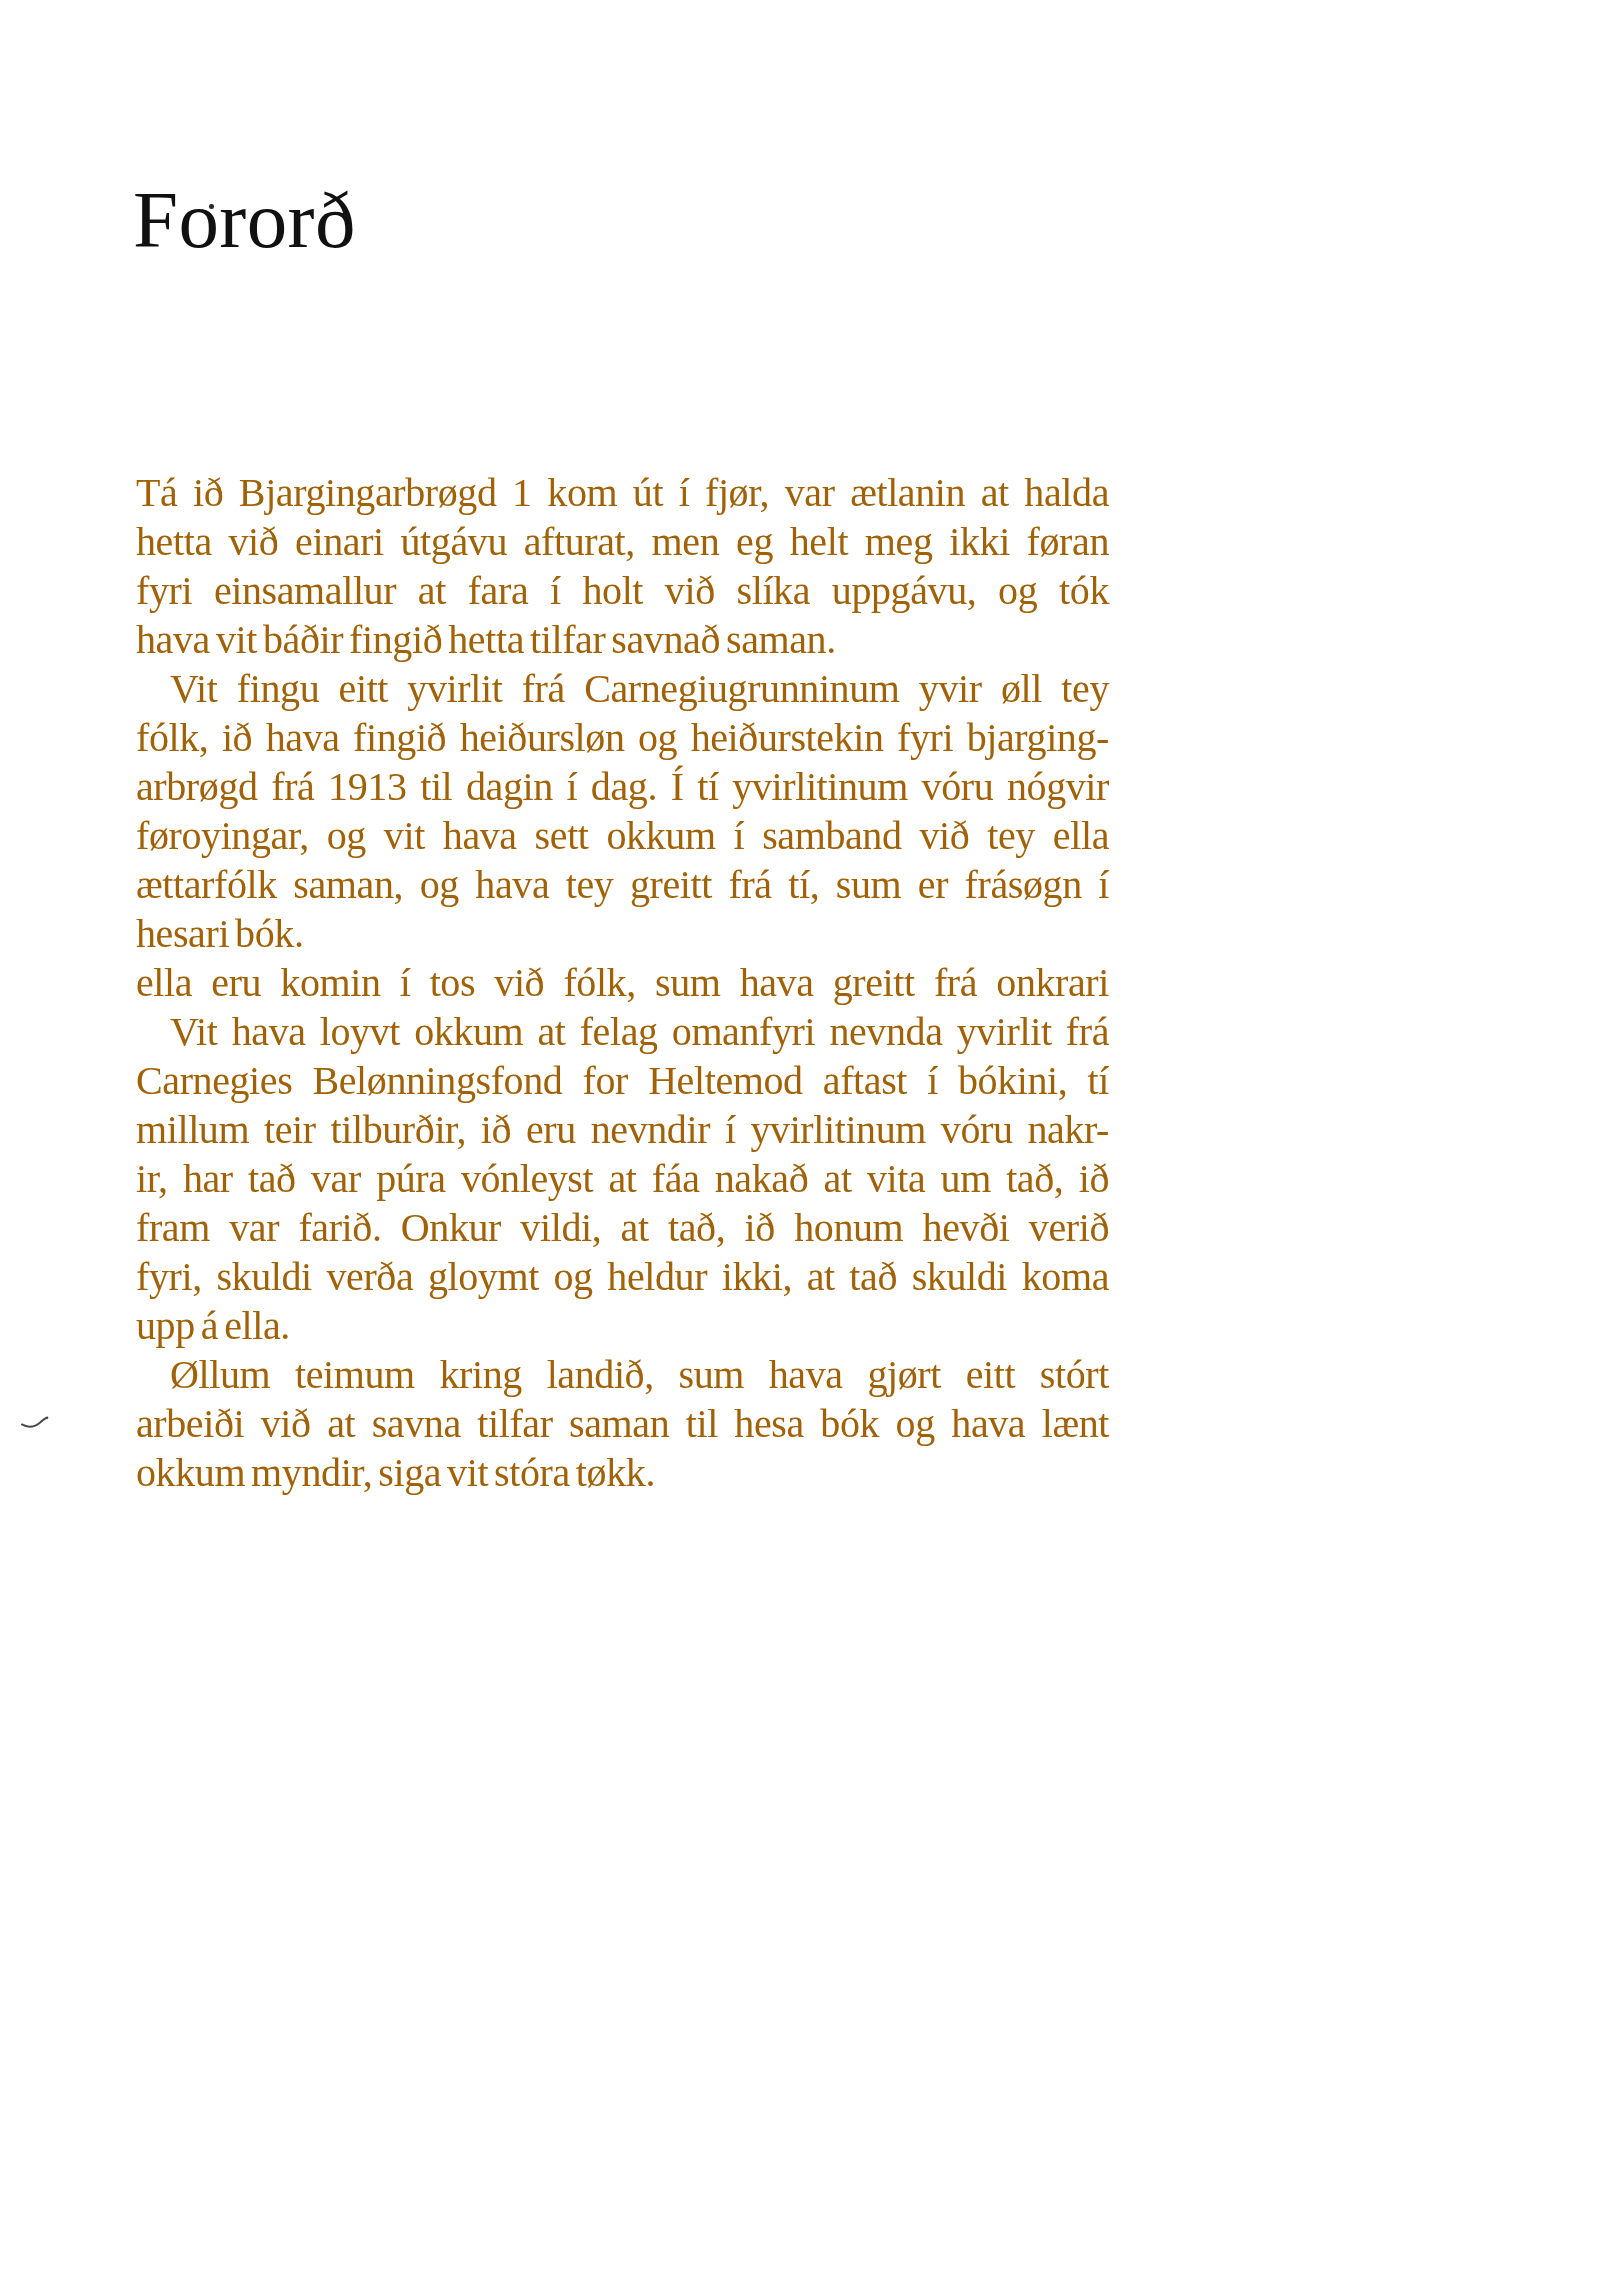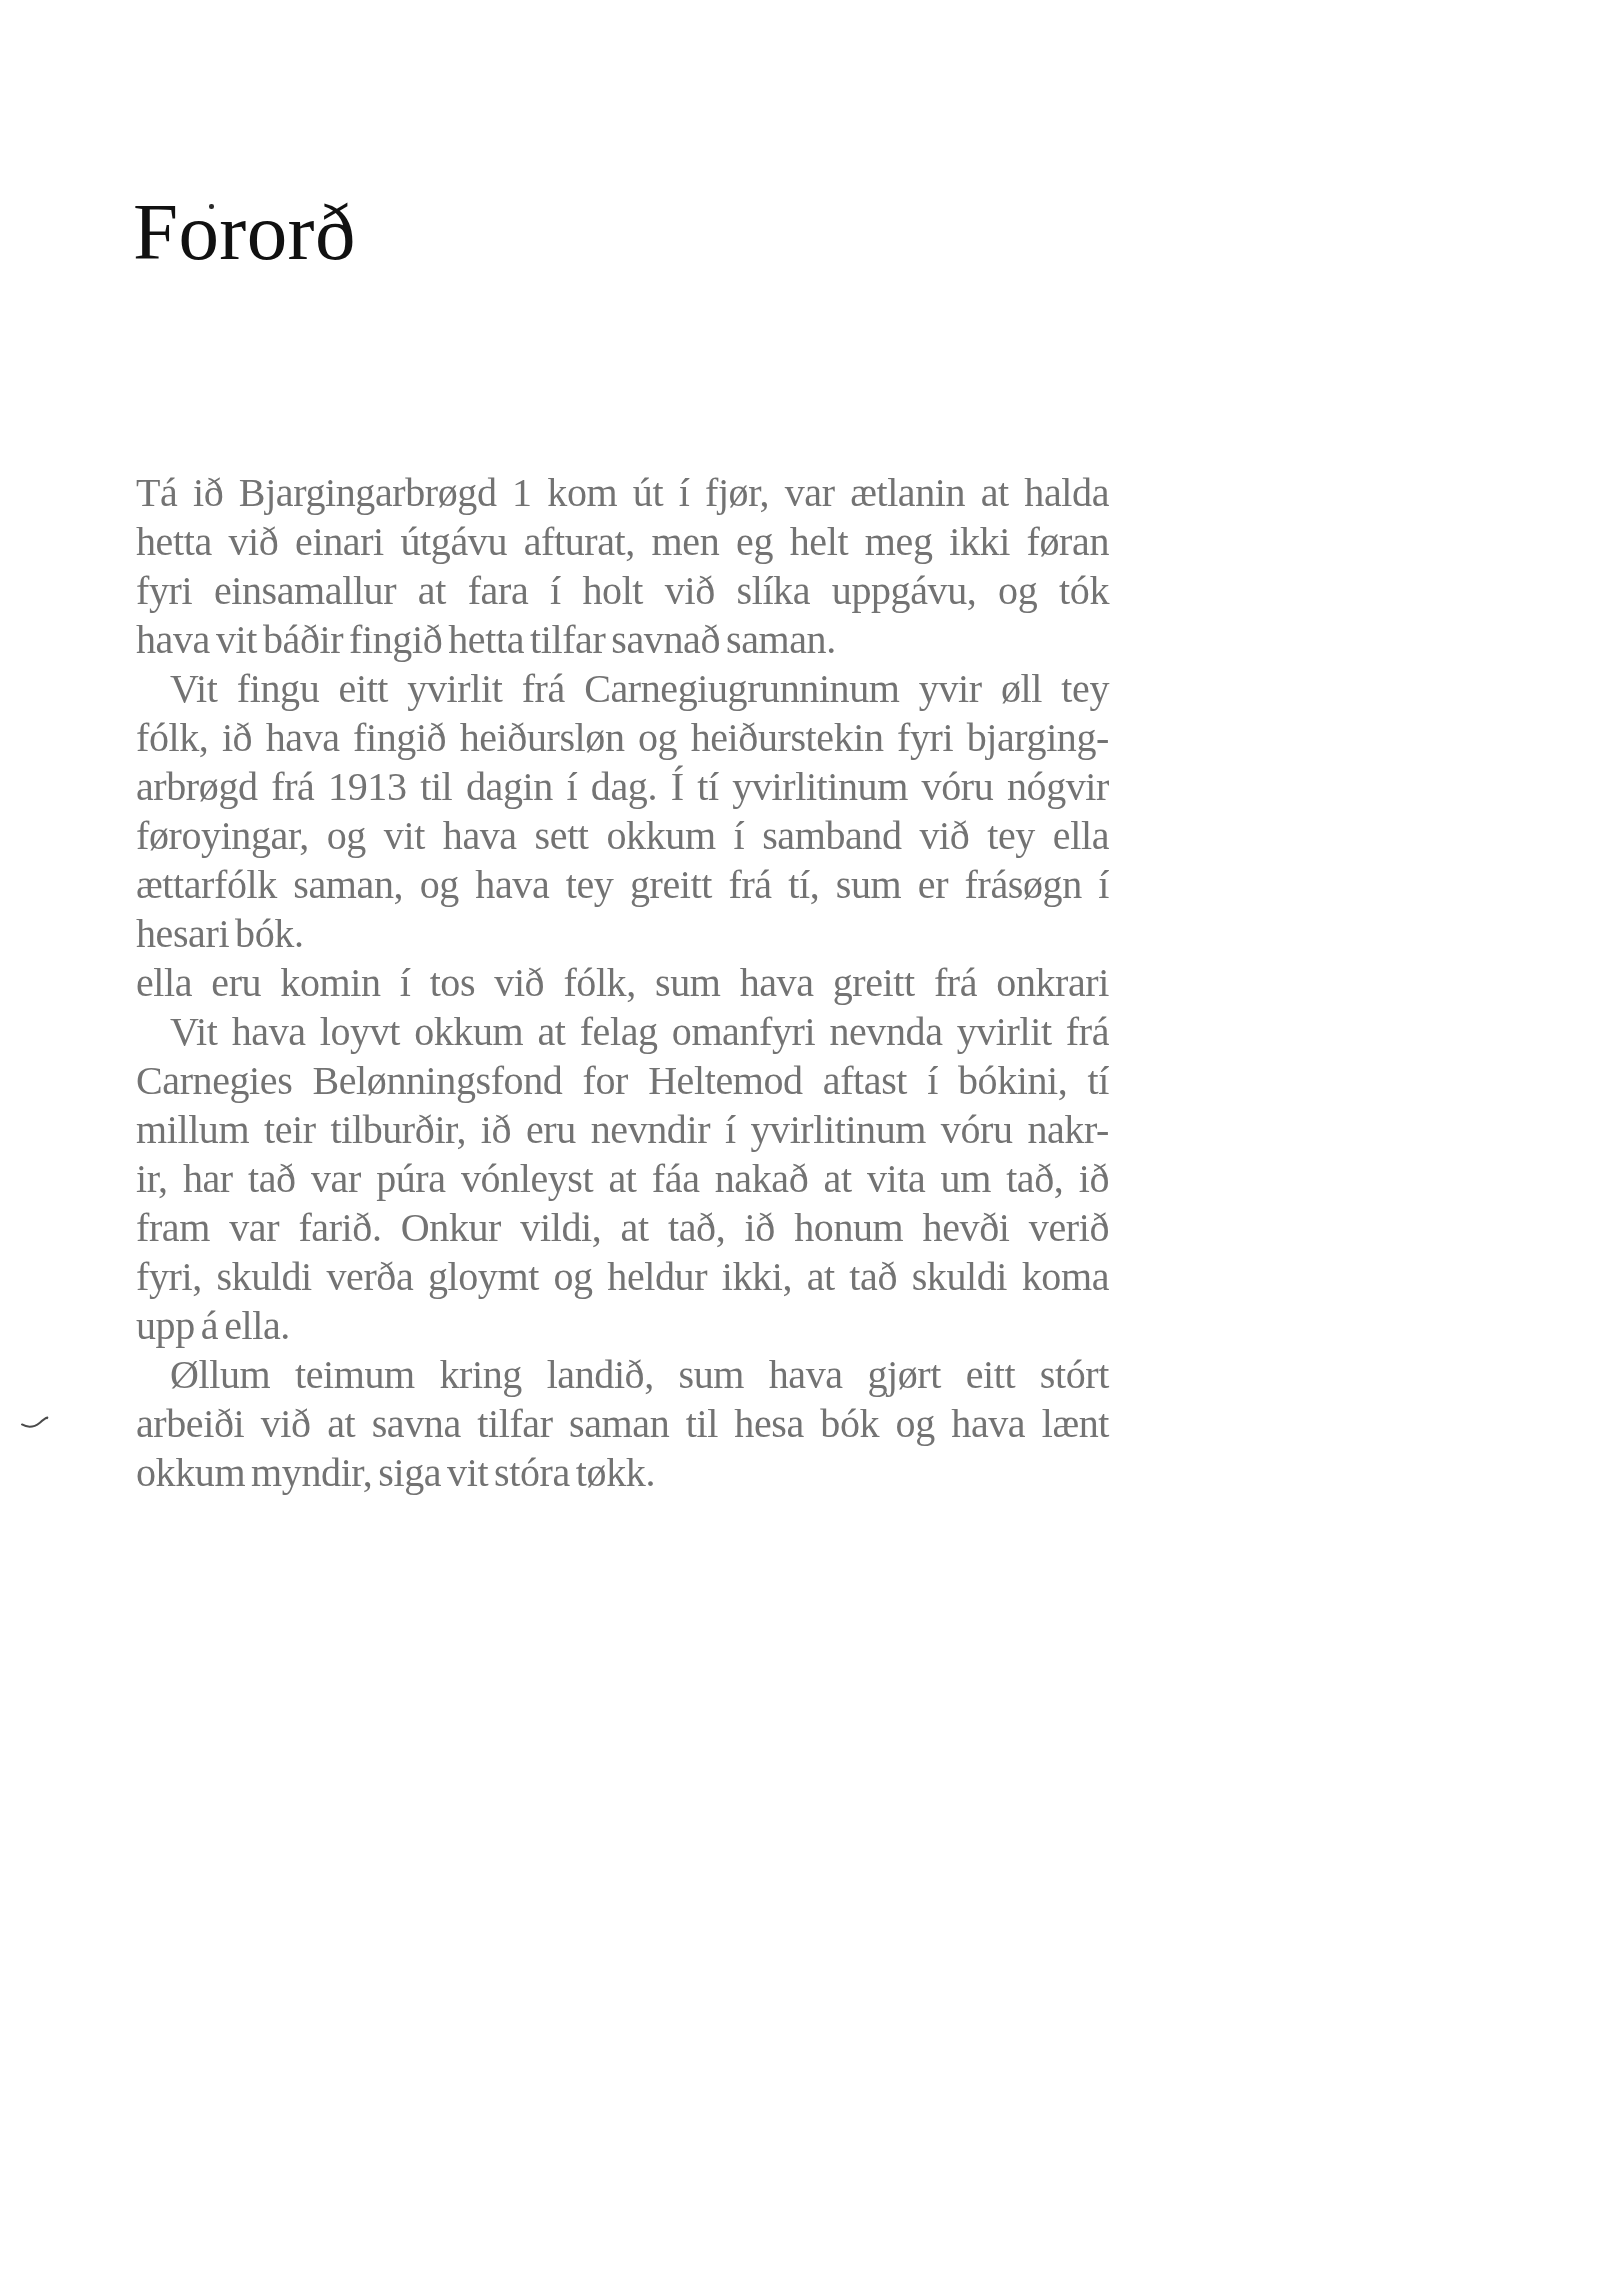--- a/index.html
+++ b/index.html
@@ -12,21 +12,21 @@
     width: 1601px;
     height: 2293px;
     background: #ffffff;
     overflow: hidden;
     font-family: "Liberation Serif", "DejaVu Serif", serif;
     color: #111111;
   }
   .page-title {
     position: absolute;
     left: 133px;
-    top: 192px;
+    top: 180px;
     margin: 0;
     font-size: 81px;
     font-weight: normal;
     line-height: 1;
     letter-spacing: 0.4px;
     color: #111111;
   }
   .scan-speck {
     position: absolute;
     left: 209px;
@@ -38,21 +38,21 @@
   }
   .body-text {
     position: absolute;
     left: 136px;
     top: 468px;
     width: 973px;
     font-size: 40px;
     line-height: 49px;
     letter-spacing: -0.4px;
     word-spacing: -3.6px;
-    color: #737373;
+    color: #a16207;
   }
   .line {
     text-align: justify;
     text-align-last: justify;
     white-space: normal;
     height: 49px;
   }
   .line.para-end {
     text-align-last: left;
   }

